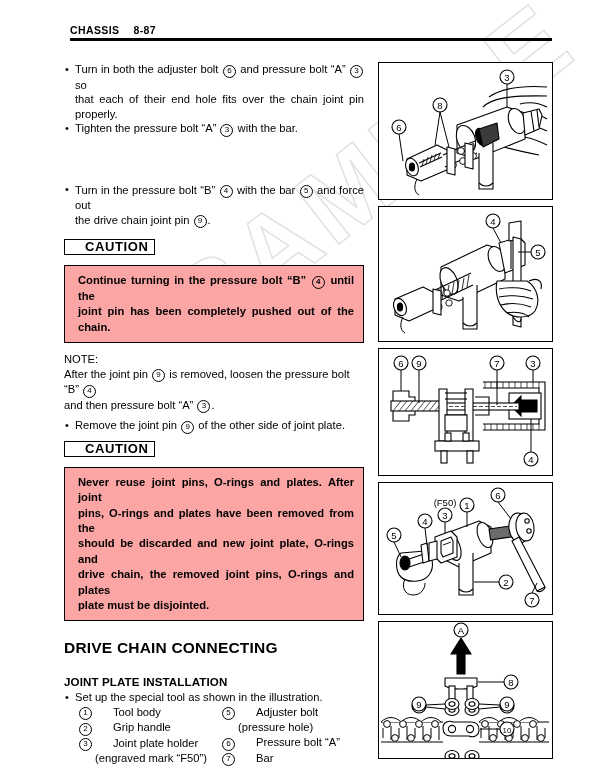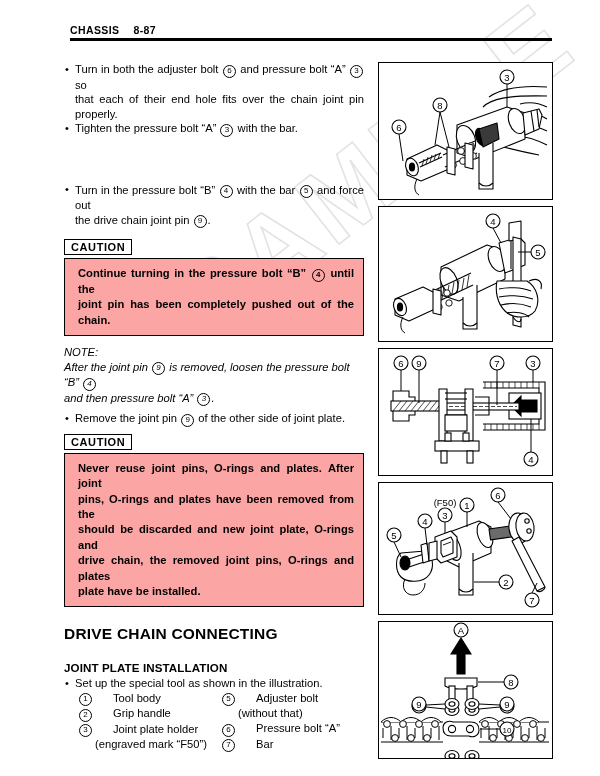--- a/index.html
+++ b/index.html
@@ -110,38 +110,37 @@
     font-size: 8px;
     vertical-align: 0.5px;
     margin: 0 1px;
     font-family: "Liberation Sans", sans-serif;
   }
 
   
   .label-caution {
     display: inline-block;
     border: 1.2px solid #000;
-    padding: 1px 6px 1px 6px;
-    font-size: 11px;
+    padding: 1px 6px 1px 20px;
+    font-size: 13px;
     font-weight: bold;
     letter-spacing: 0.6px;
     line-height: 12px;
-    margin-bottom: 3px;
+    margin-bottom: 10px;
   }
   .box-note {
     border: 1.4px solid #000;
     padding: 7px 9px 7px 13px;
     font-size: 11.2px;
     font-weight: bold;
     line-height: 15.4px;
     text-align: justify;
     background: #fca5a5;
   }
   .note-italic {
-    font-style: italic;
     font-size: 11.2px;
     line-height: 14.6px;
   }
 
   
   .h-main {
     font-size: 15.5px;
     font-weight: bold;
     letter-spacing: 0.2px;
     line-height: 18px;
@@ -264,21 +263,21 @@
     </ul>
 
     <div class="gap-xs"></div>
 
     <div class="label-caution">CAUTION</div>
     <div class="box-note">
       <div>Never reuse joint pins, O-rings and plates. After joint</div>
       <div>pins, O-rings and plates have been removed from the</div>
       <div>should be discarded and new joint plate, O-rings and</div>
       <div>drive chain, the removed joint pins, O-rings and plates</div>
-      <div>plate have be installed.</div>
+      <div>plate must be disjointed.</div>
     </div>
 
     <div class="gap-md"></div>
 
     
     <div class="h-main">DRIVE CHAIN CONNECTING</div>
     <div class="h-sub">JOINT PLATE INSTALLATION</div>
 
     <ul class="bullet-list" style="margin-top:1px;">
       <li class="bullet-item">
@@ -298,21 +297,21 @@
         <div class="part-row">
           <span class="cnum">3</span><span class="lbl">Joint plate holder</span>
         </div>
         <div class="part-row part-sub">(engraved mark “F50”)</div>
 
       </div>
       <div class="parts-col">
         <div class="part-row">
           <span class="cnum">5</span><span class="lbl">Adjuster bolt</span>
         </div>
-        <div class="part-row part-sub">(without that)</div>
+        <div class="part-row part-sub">(pressure hole)</div>
         <div class="part-row">
           <span class="cnum">6</span><span class="lbl">Pressure bolt “A”</span>
         </div>
         <div class="part-row">
           <span class="cnum">7</span><span class="lbl">Bar</span>
         </div>
       </div>
     </div>
 
     

